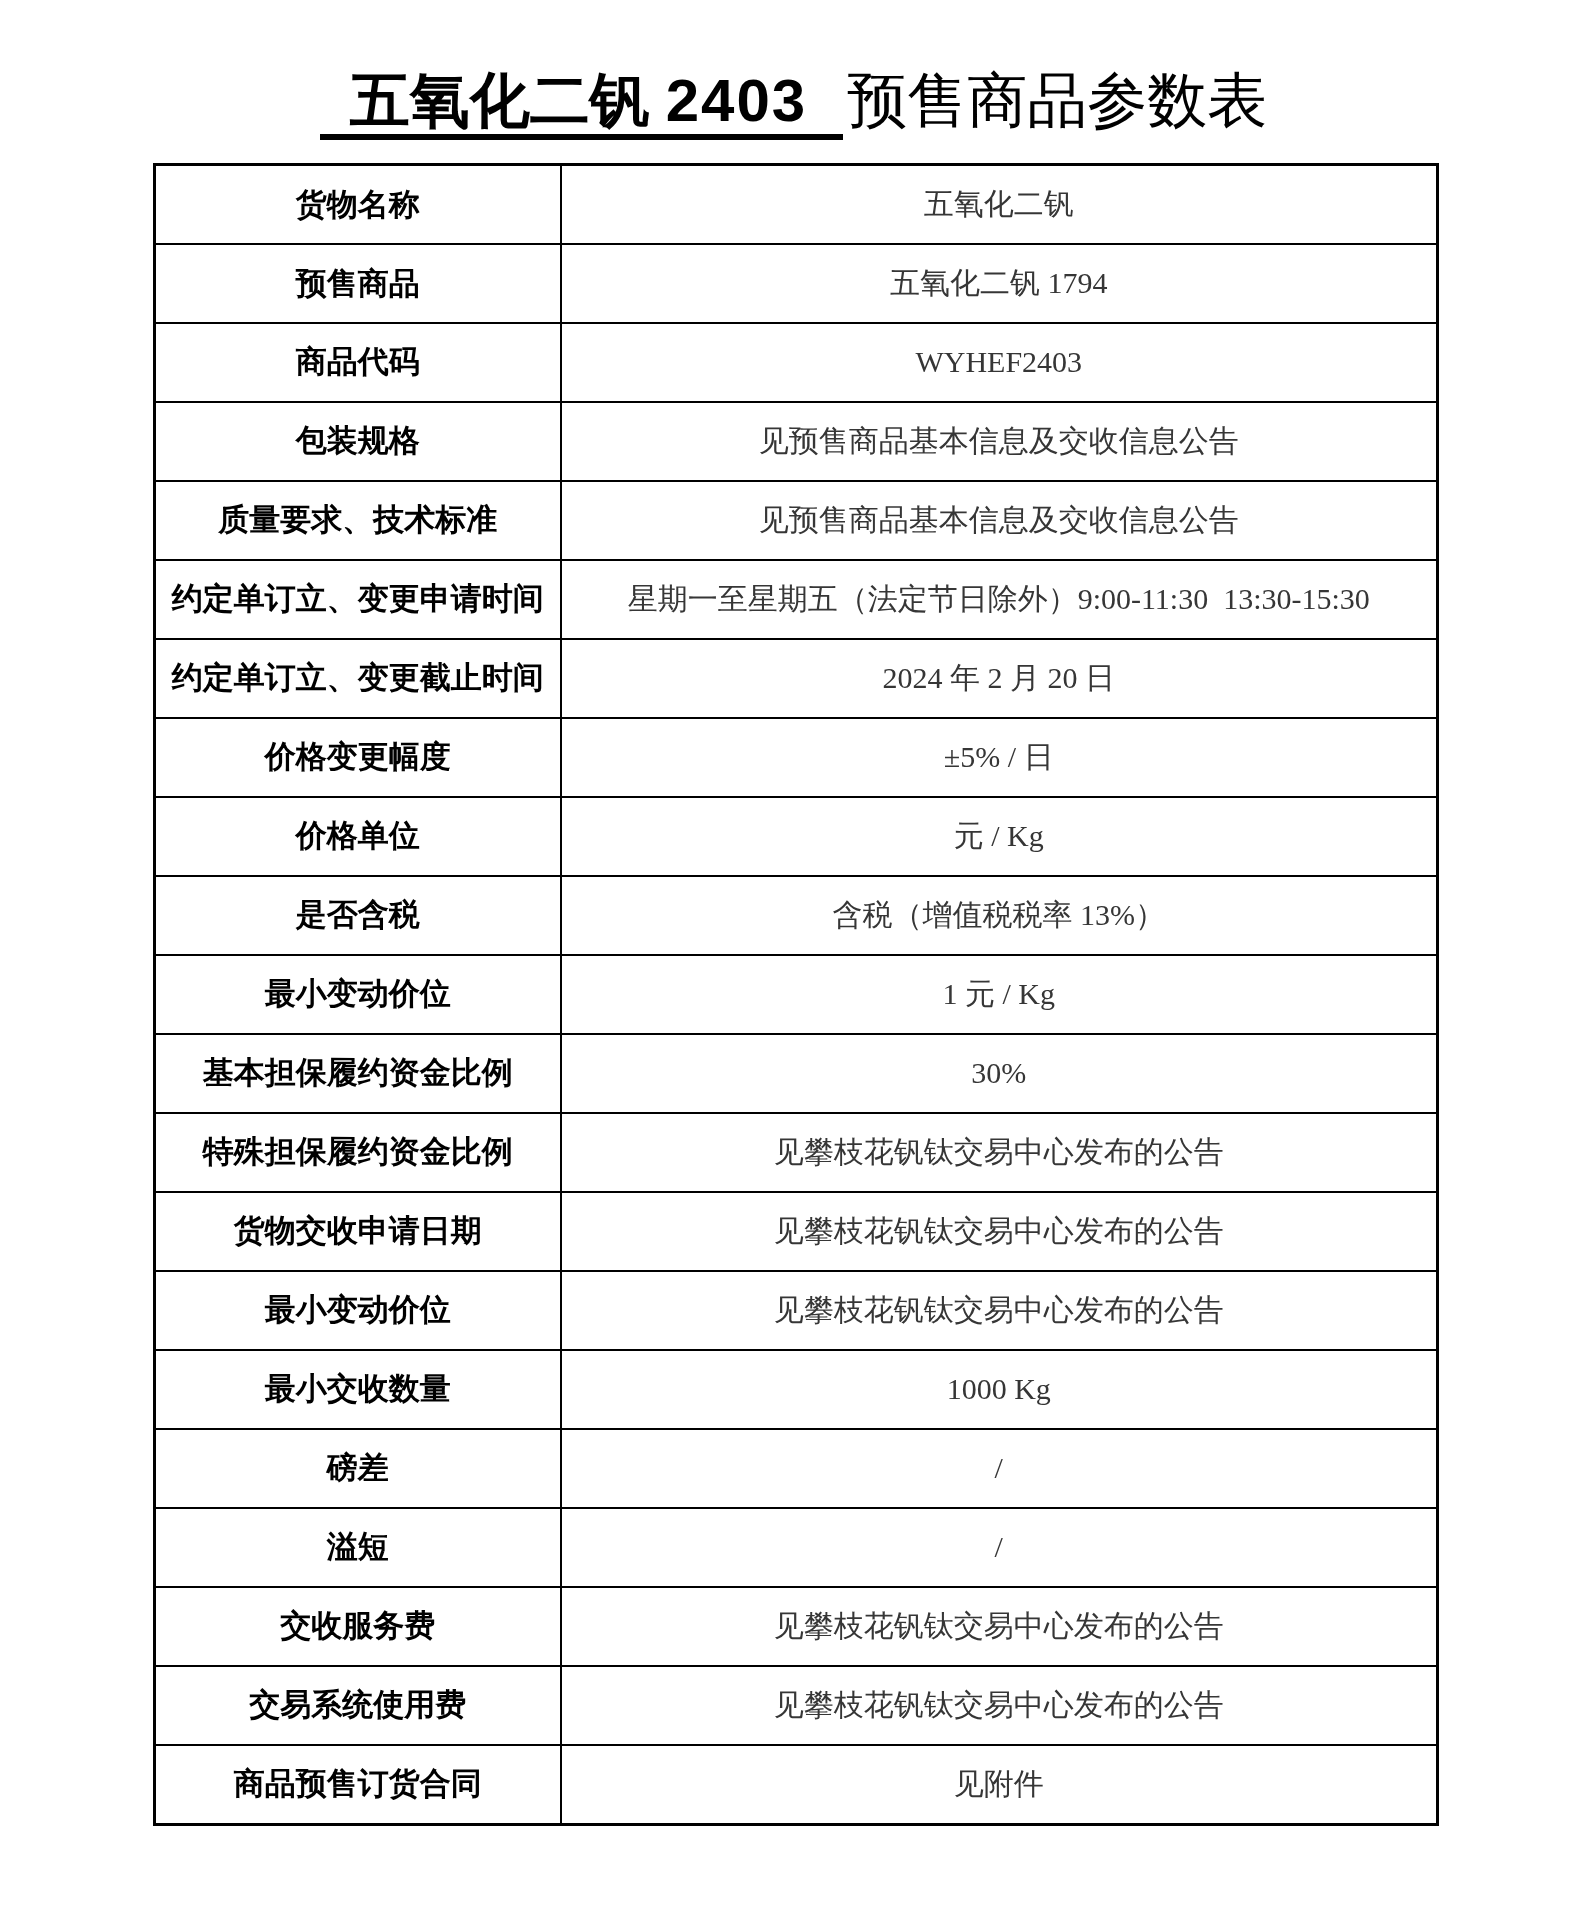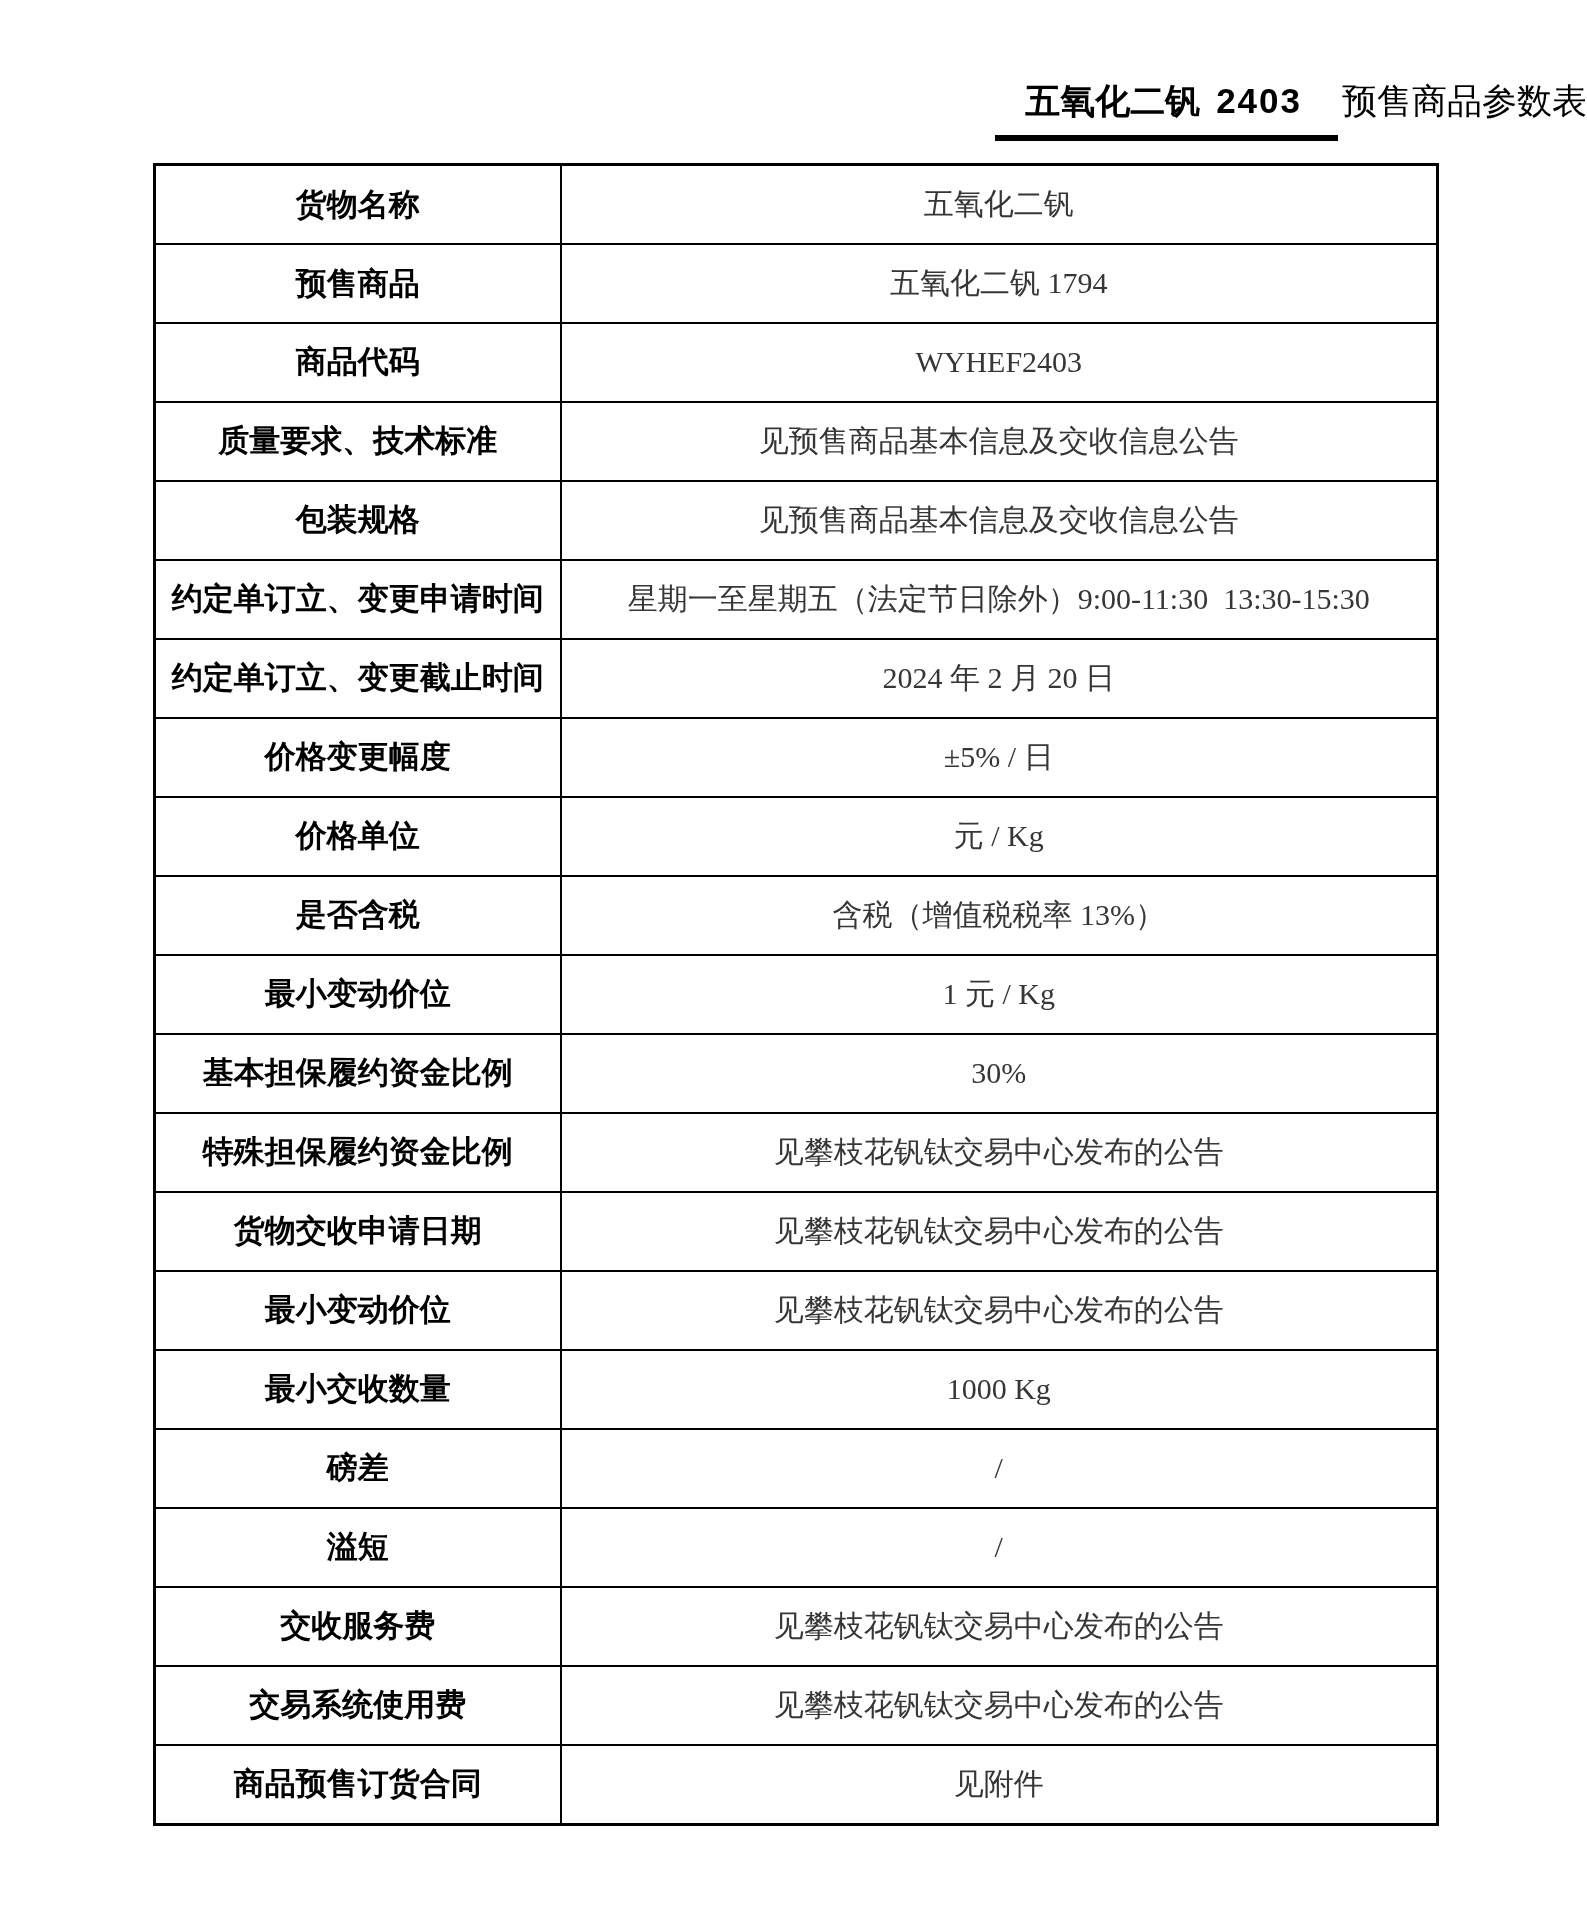--- a/index.html
+++ b/index.html
@@ -18,22 +18,22 @@
     position: absolute;
     inset: 0;
     background: #ffffff;
     overflow: hidden;
   }
   .title {
     position: absolute;
     top: 72px;
     left: 0;
     width: 100%;
-    text-align: right;
-    font-size: 35px;
+    text-align: center;
+    font-size: 60px;
     line-height: 58px;
     white-space: nowrap;
   }
   .title-underlined {
     display: inline-block;
     border-bottom: 6px solid #000;
     padding: 0 36px 4px 30px;
     font-weight: bold;
   }
   .title-code {
@@ -98,25 +98,25 @@
         </tr>
         <tr>
           <td class="label-cell">预售商品</td>
           <td class="value-cell">五氧化二钒 1794</td>
         </tr>
         <tr>
           <td class="label-cell">商品代码</td>
           <td class="value-cell">WYHEF2403</td>
         </tr>
         <tr>
-          <td class="label-cell">质量要求、技术标准</td>
+          <td class="label-cell">包装规格</td>
           <td class="value-cell">见预售商品基本信息及交收信息公告</td>
         </tr>
         <tr>
-          <td class="label-cell">包装规格</td>
+          <td class="label-cell">质量要求、技术标准</td>
           <td class="value-cell">见预售商品基本信息及交收信息公告</td>
         </tr>
         <tr>
           <td class="label-cell">约定单订立、变更申请时间</td>
           <td class="value-cell">星期一至星期五（法定节日除外）9:00-11:30  13:30-15:30</td>
         </tr>
         <tr>
           <td class="label-cell">约定单订立、变更截止时间</td>
           <td class="value-cell">2024 年 2 月 20 日</td>
         </tr>

